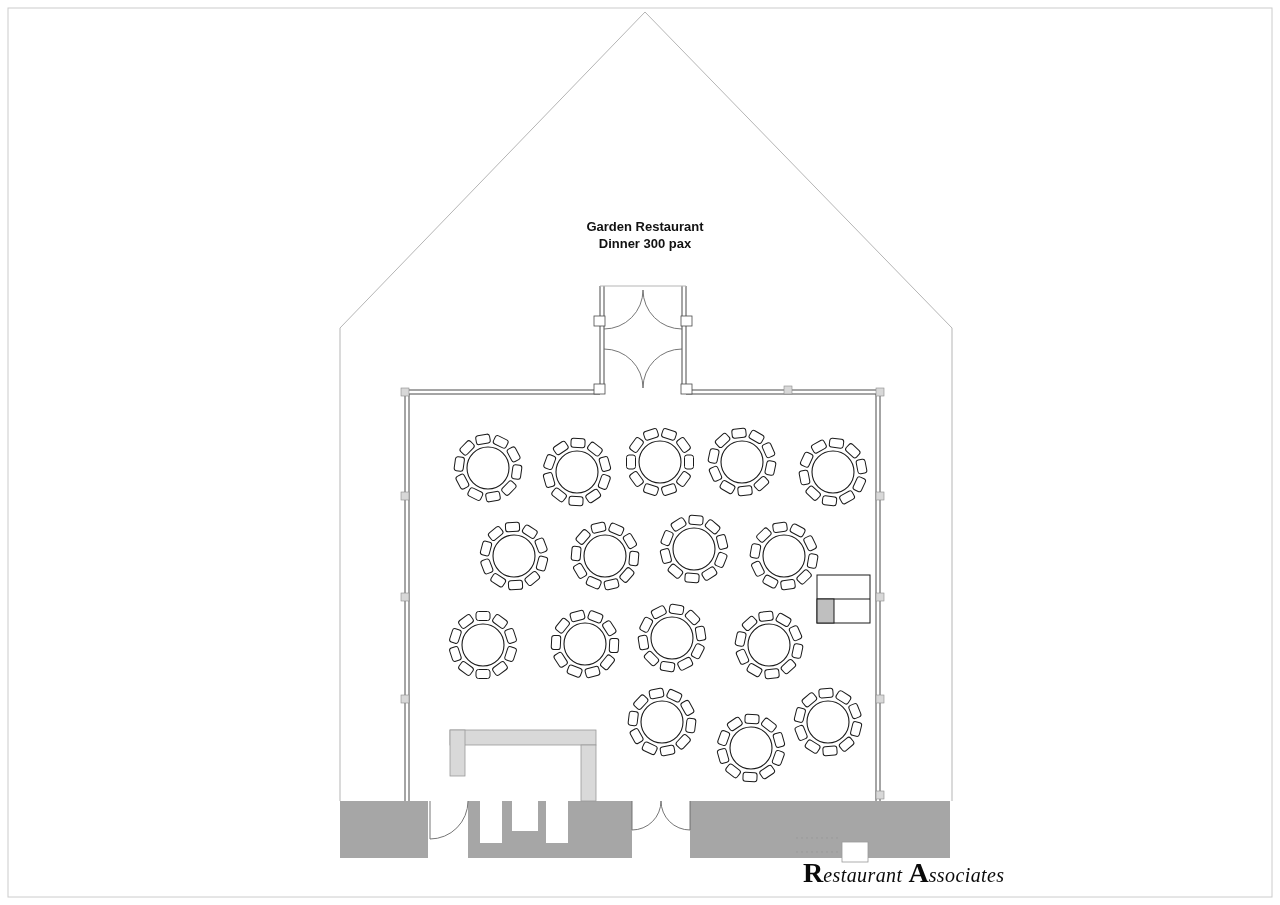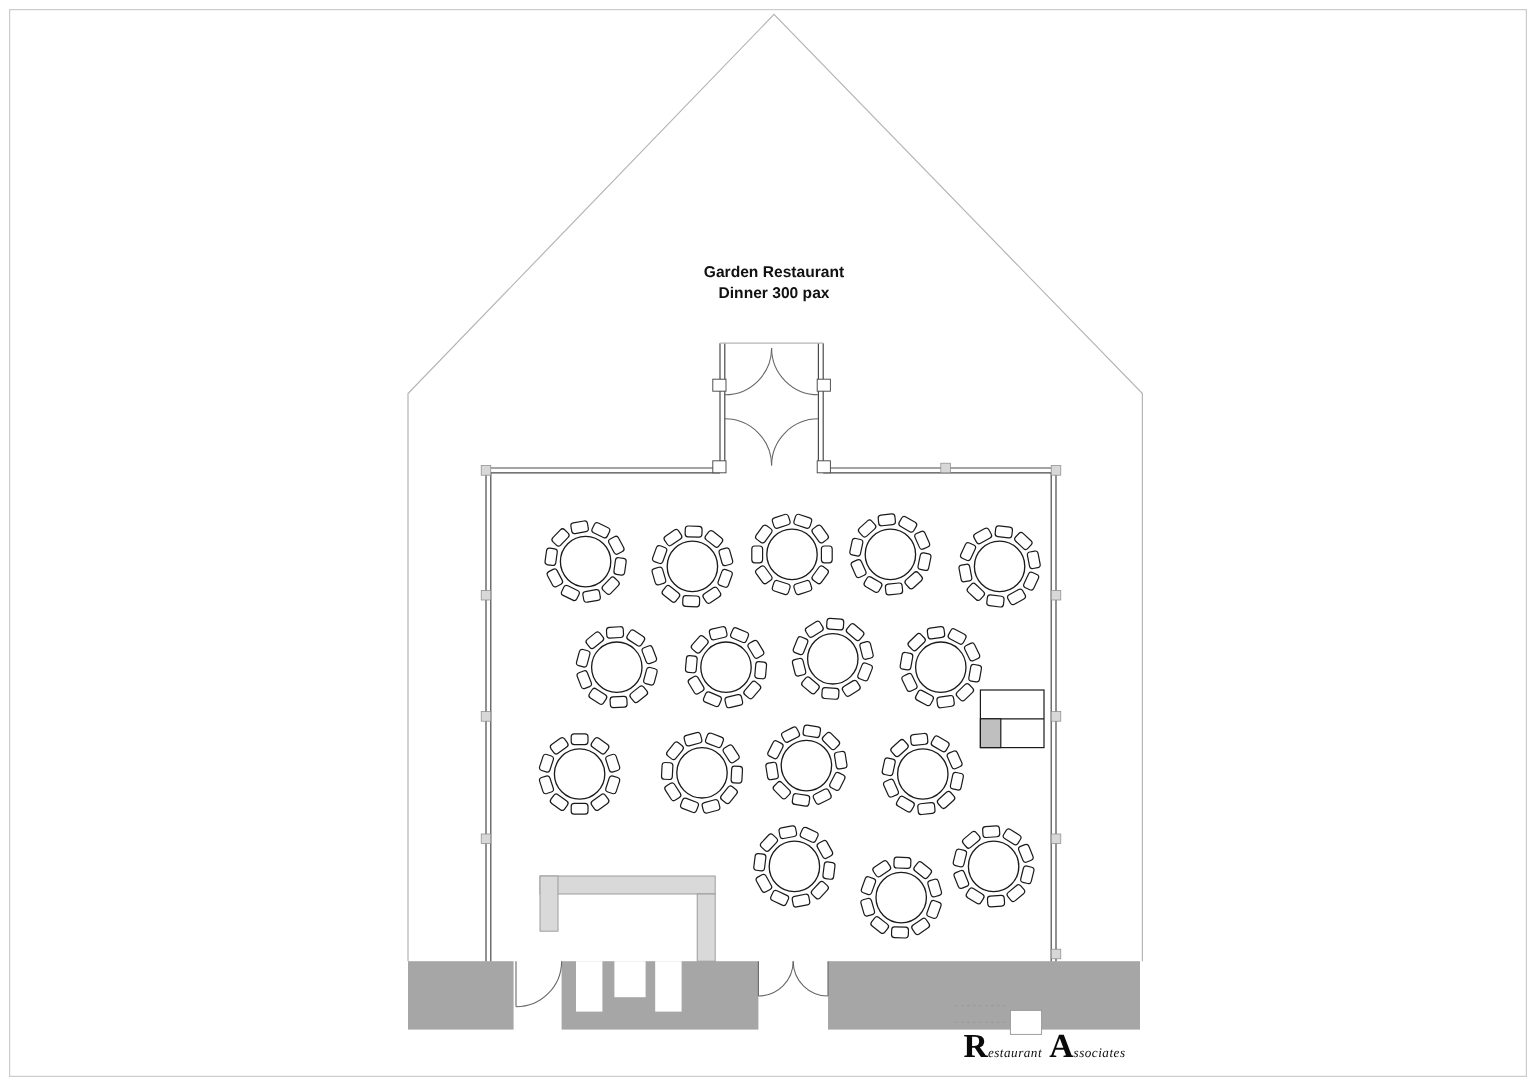--- a/index.html
+++ b/index.html
@@ -24,21 +24,21 @@
     white-space:nowrap;
     color:#0a0a0a;
     font-family:"Liberation Serif",serif;
   }
   .company-logo .cap{
     font-size:28px;
     font-weight:600;
     font-style:normal;
   }
   .company-logo .small{
-    font-size:11px;
+    font-size:20px;
     font-style:italic;
     letter-spacing:0.4px;
   }
   .company-logo .cap.second{margin-left:6px;}
 </style>
 </head>
 <body>
 
 <div class="page">
 

